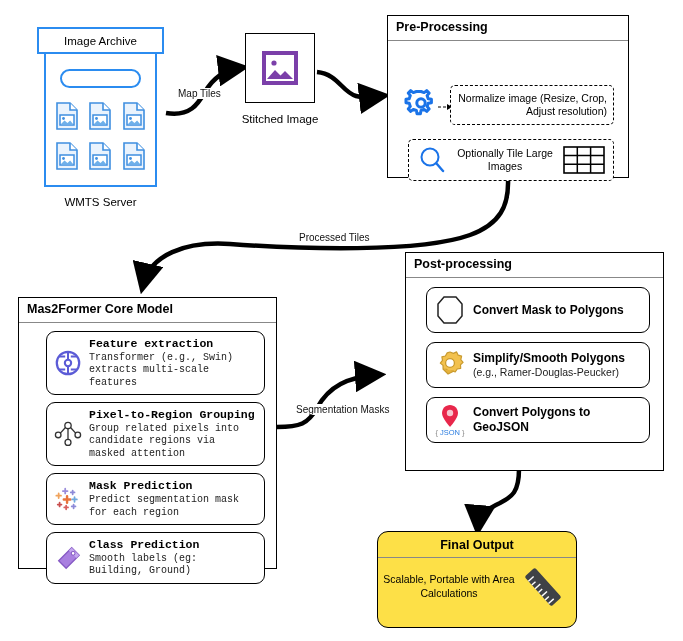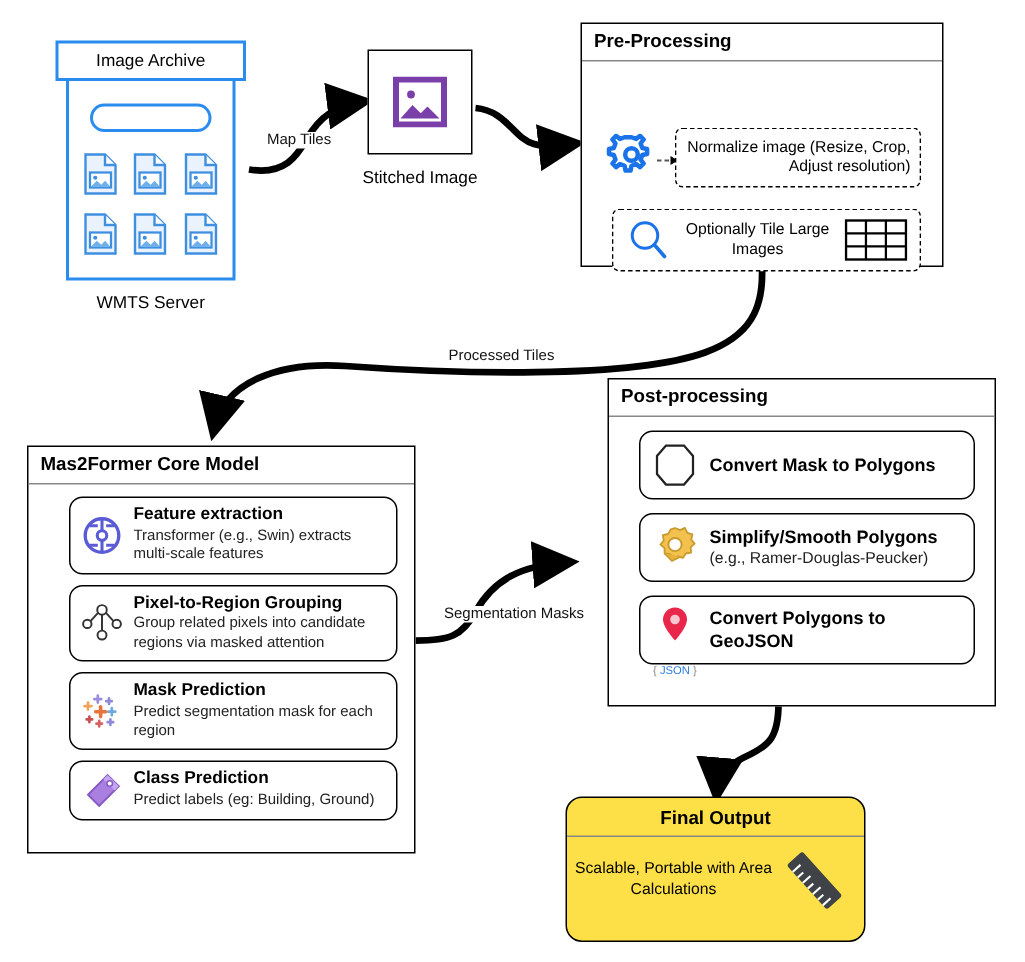--- a/index.html
+++ b/index.html
@@ -125,21 +125,21 @@
     border: 1.2px solid #000;
     border-radius: 9px;
     background: #fff;
     display: flex; align-items: center;
     gap: 7px;
     padding: 5px 8px 5px 7px;
     box-sizing: border-box;
     margin: 0 11px 7px 27px;
     min-height: 40px;
   }
-  #m2f-items { padding-top: 8px; }
+  #m2f-items { padding-top: 8px; font-family: Liberation Mono, monospace; }
   .m2f-icon { width: 28px; height: 28px; flex: 0 0 28px; }
   .m2f-text { flex: 1; }
   .m2f-title { font-weight: bold; font-size: 11.5px; line-height: 1.2; }
   .m2f-desc { font-size: 10px; line-height: 1.25; color: #222; margin-top: 1px; }
 
   
   #postproc {
     left: 405px; top: 252px; width: 259px; height: 219px;
   }
   .pp-item {
@@ -366,21 +366,21 @@
       </div>
 
       <div class="m2f-item">
         <svg class="m2f-icon" viewBox="0 0 30 30">
           <path d="M19 4 L27 12 L13 26 L5 18 Z" fill="#a97fe0" stroke="#8659c4" stroke-width="1.4"></path>
           <path d="M19 4 L27 12 L24 15 L16 7 Z" fill="#c4a7ef"></path>
           <circle cx="20.5" cy="10" r="2" fill="#ffffff" stroke="#8659c4" stroke-width="1.1"></circle>
         </svg>
         <div class="m2f-text">
           <div class="m2f-title">Class Prediction</div>
-          <div class="m2f-desc">Predict labels (eg: Building, Ground)</div>
+          <div class="m2f-desc">Smooth labels (eg: Building, Ground)</div>
         </div>
       </div>
 
     </div>
   </div>
 
   <div class="node container-box" id="postproc">
     <div class="container-title">Post-processing</div>
     <div id="postproc-items">
 
@@ -404,21 +404,21 @@
           <div class="pp-desc">(e.g., Ramer-Douglas-Peucker)</div>
         </div>
       </div>
 
       <div class="pp-item">
         <div class="pp-icon">
           <svg width="30" height="24" viewBox="0 0 30 24" style="display:block;margin:0 auto">
             <path d="M15 1 C10.6 1 7 4.6 7 9 C7 14.5 15 23 15 23 C15 23 23 14.5 23 9 C23 4.6 19.4 1 15 1 Z" fill="#e8274b"></path>
             <circle cx="15" cy="9" r="3.2" fill="#f7c6cf"></circle>
           </svg>
-          <div style="font-size:7.5px;text-align:center;line-height:1;margin-top:15px;color:#777">
+          <div style="font-size:7.5px;text-align:center;line-height:1;margin-top:1px;color:#777">
             <span style="color:#8a8a8a">{</span><span style="color:#2b7de0"> JSON </span><span style="color:#8a8a8a">}</span>
           </div>
         </div>
         <div>
           <div class="pp-title">Convert Polygons to GeoJSON</div>
         </div>
       </div>
 
     </div>
   </div>

